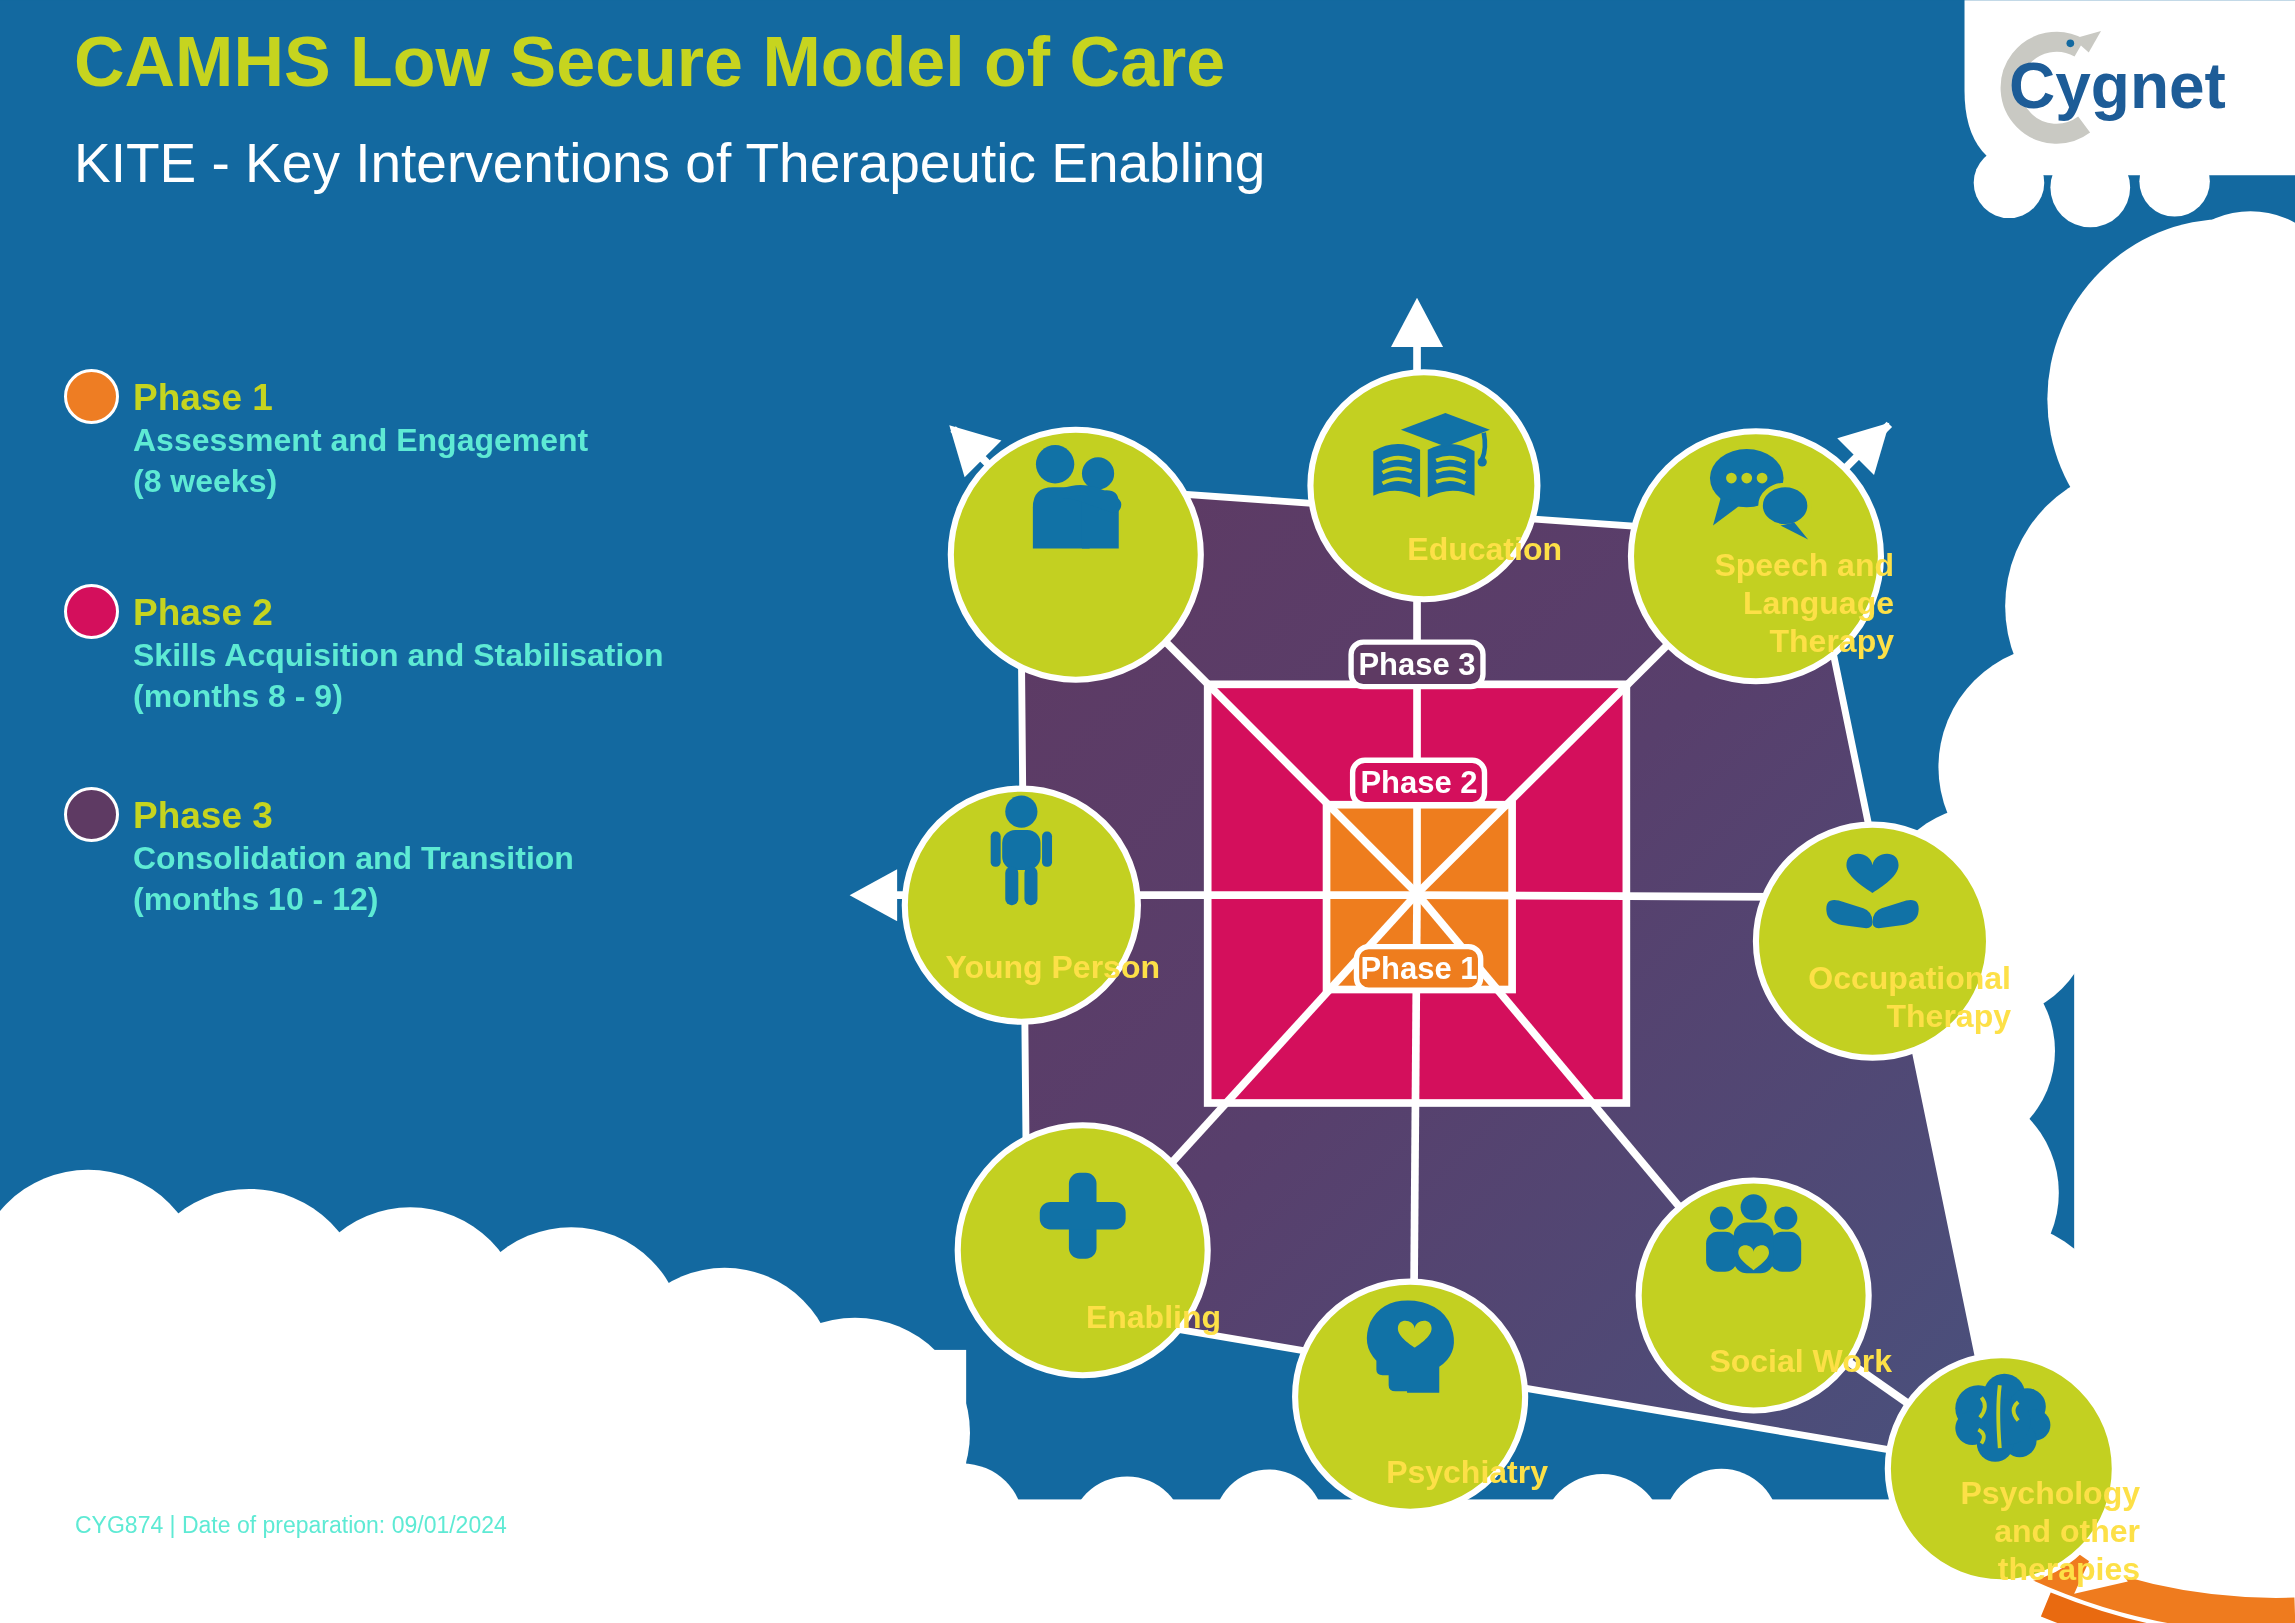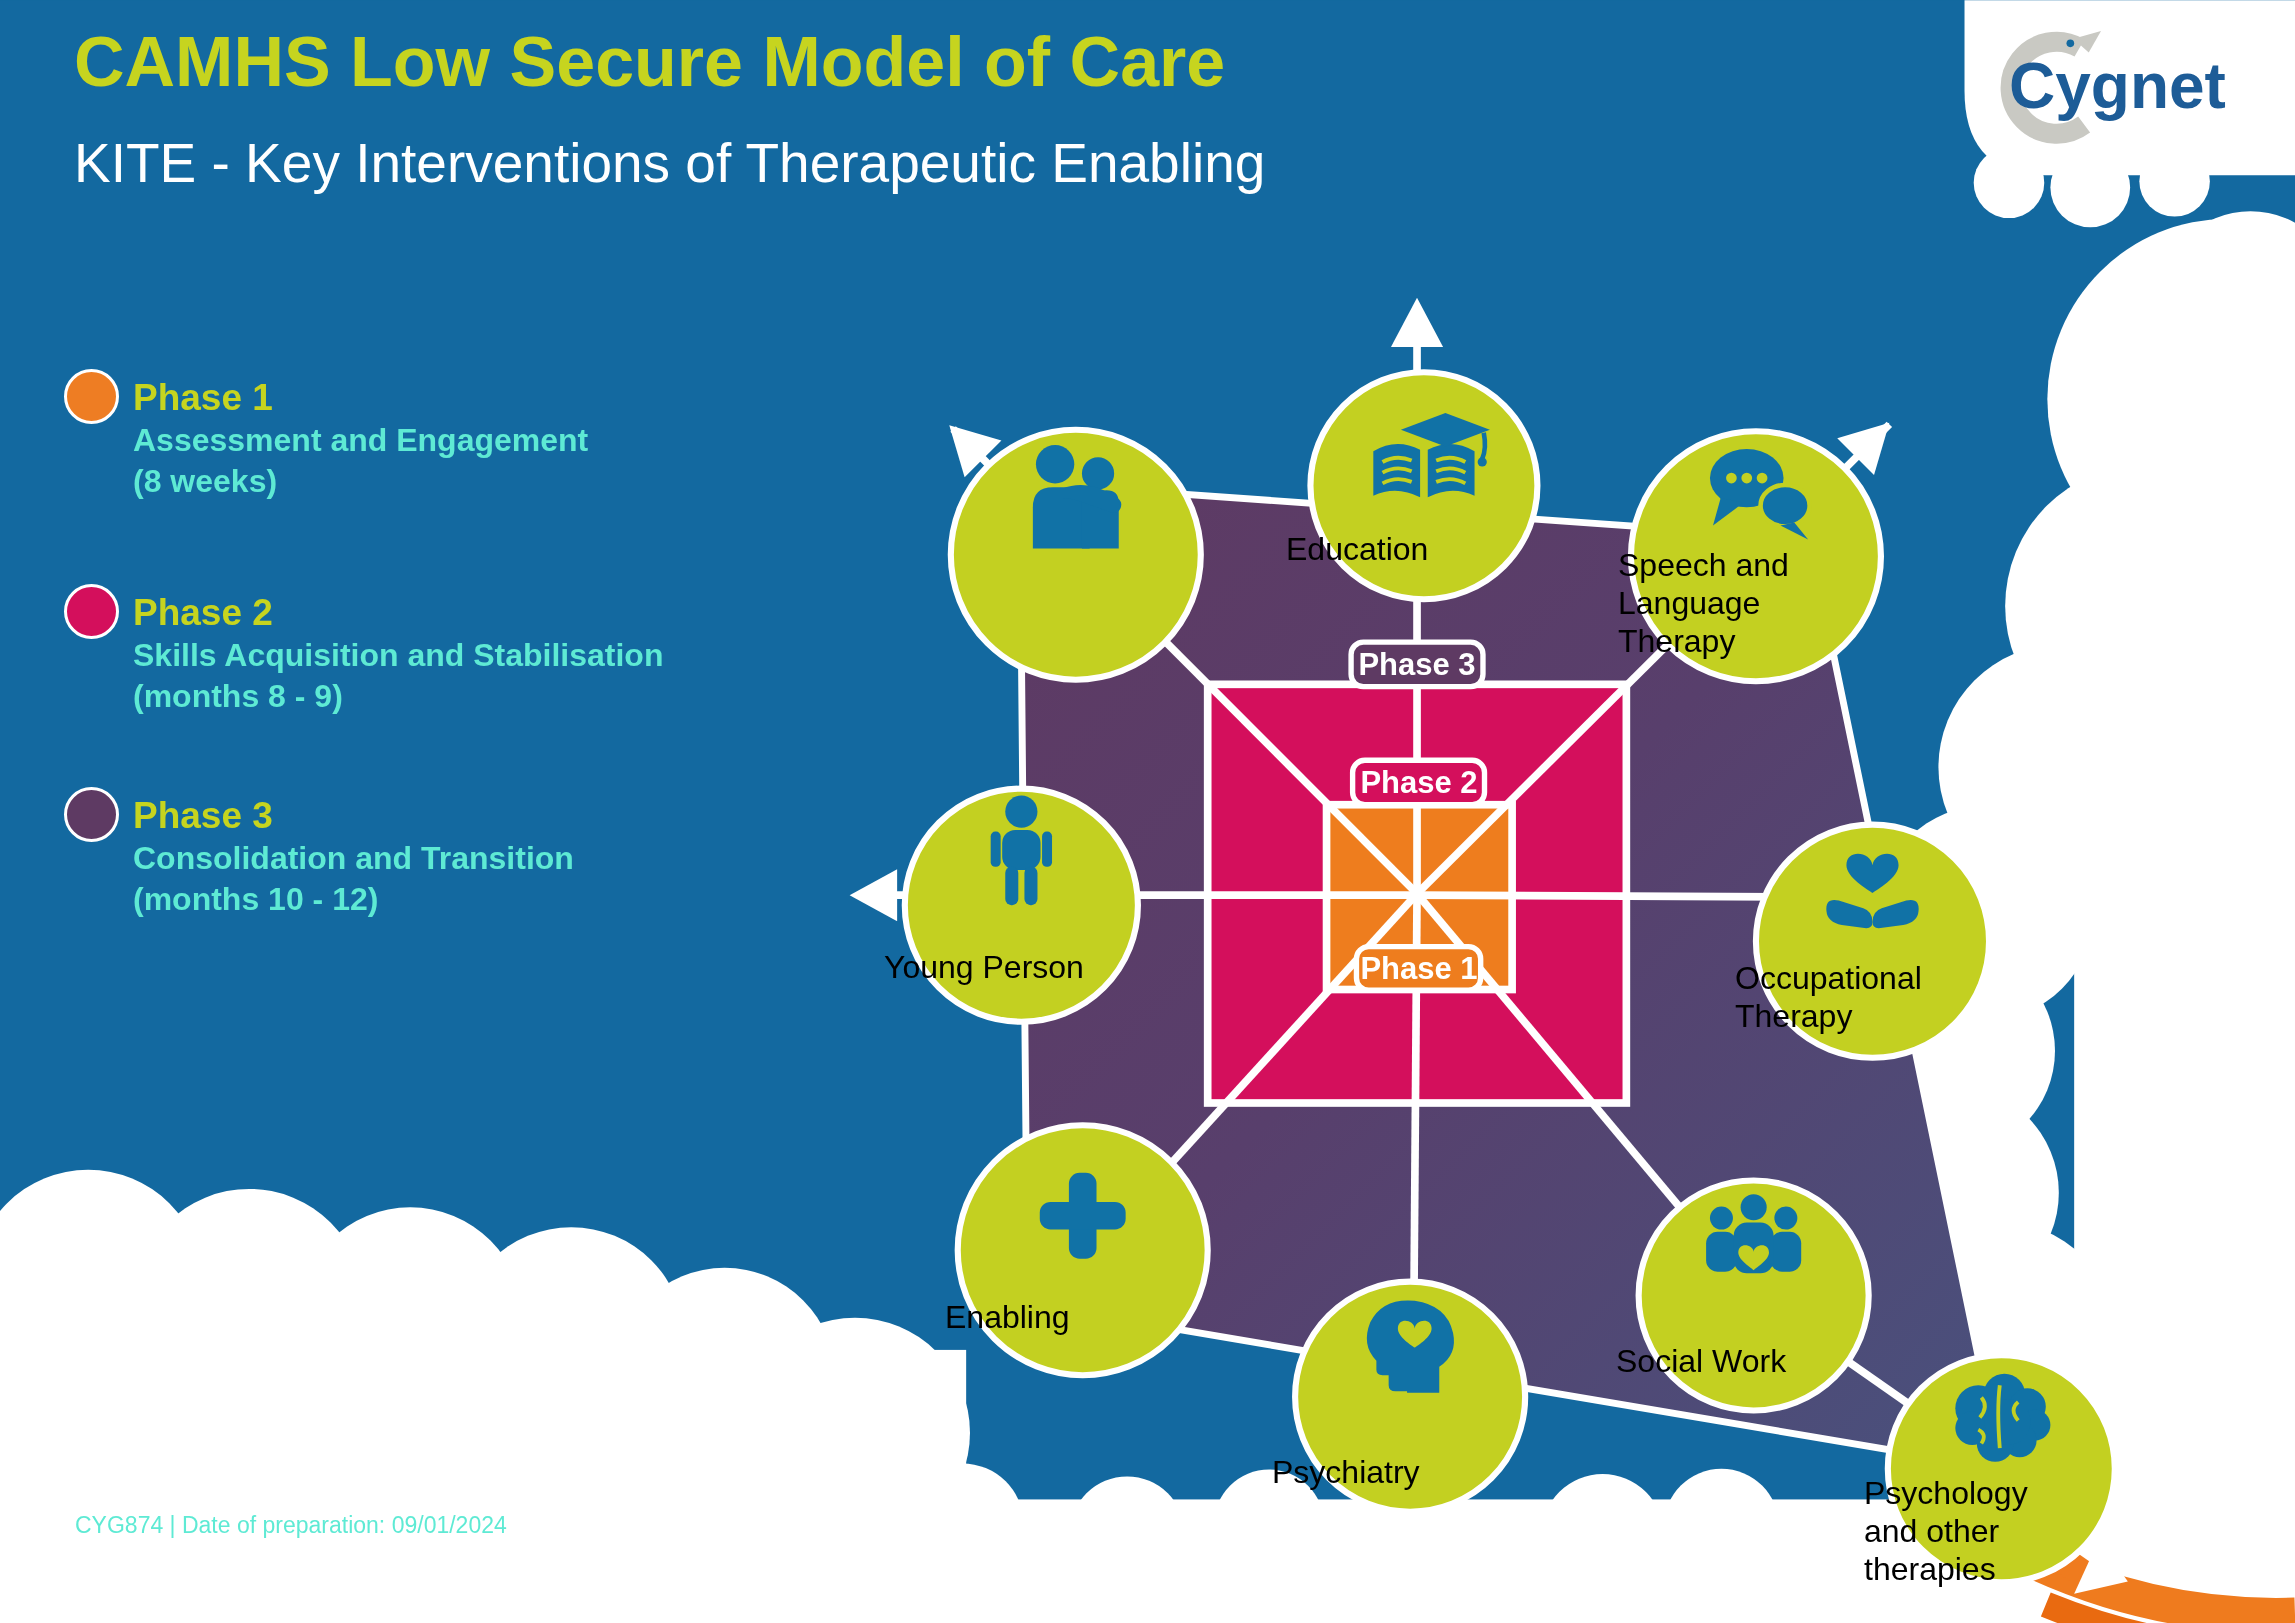--- a/index.html
+++ b/index.html
@@ -20,22 +20,22 @@
     border:3.8px solid #ffffff;box-sizing:content-box;
   }
   .legend-head{
     position:absolute;left:133px;font-size:37px;font-weight:bold;color:#c6d41f;white-space:nowrap;
   }
   .legend-body{
     position:absolute;left:133px;font-size:32px;font-weight:bold;color:#5eead4;
     line-height:41px;white-space:nowrap;
   }
   .node-label{
-    position:absolute;width:276px;text-align:left;font-weight:normal;
-    font-size:32px;color:#000000;line-height:38px;
+    position:absolute;width:276px;text-align:right;font-weight:bold;
+    font-size:32px;color:#fde047;line-height:38px;
   }
   .tab-label{
     position:absolute;width:132px;text-align:center;font-weight:bold;
     font-size:31px;color:#ffffff;line-height:34px;white-space:nowrap;
   }
   .footer{
     left:75px;top:1512px;font-size:23px;color:#5eead4;white-space:nowrap;text-align:center;
   }
   .brand{
     left:2009px;top:49px;font-size:64px;font-weight:bold;color:#1d5c97;white-space:nowrap;

